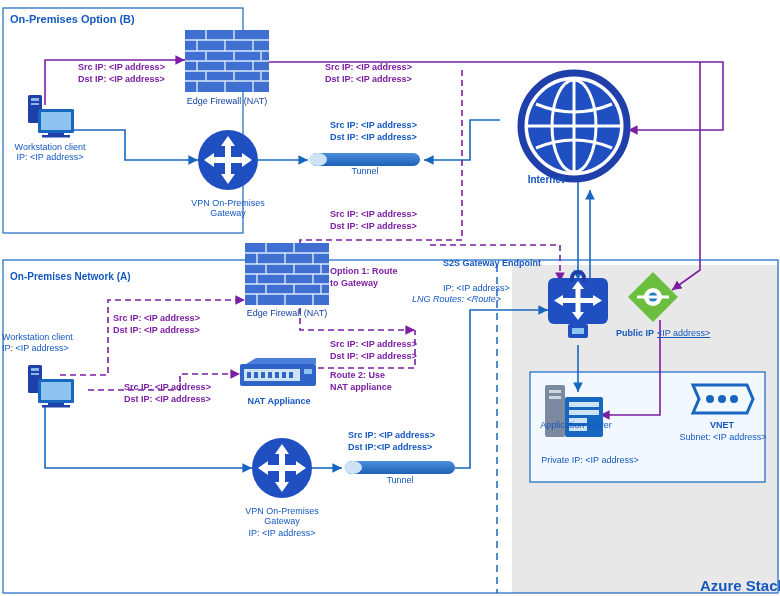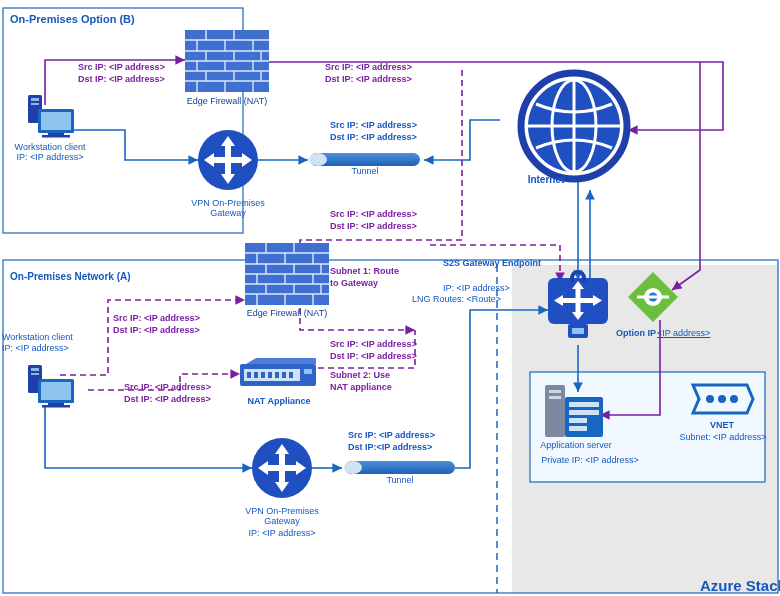--- a/index.html
+++ b/index.html
@@ -291,24 +291,24 @@
 
   <div class="lbl purple bold" style="left:325px;top:62px;">Src IP: &lt;IP address&gt;</div>
   <div class="lbl purple bold" style="left:325px;top:74px;">Dst IP: &lt;IP address&gt;</div>
 
   <div class="lbl blue bold" style="left:330px;top:120px;">Src IP: &lt;IP address&gt;</div>
   <div class="lbl blue bold" style="left:330px;top:132px;">Dst IP: &lt;IP address&gt;</div>
 
   <div class="lbl purple bold" style="left:330px;top:209px;">Src IP: &lt;IP address&gt;</div>
   <div class="lbl purple bold" style="left:330px;top:221px;">Dst IP: &lt;IP address&gt;</div>
 
-  <div class="lbl purple bold" style="left:330px;top:266px;">Subnet 1: Route</div>
+  <div class="lbl purple bold" style="left:330px;top:266px;">Option 1: Route</div>
   <div class="lbl purple bold" style="left:330px;top:278px;">to Gateway</div>
 
-  <div class="lbl purple bold" style="left:330px;top:370px;">Subnet 2: Use</div>
+  <div class="lbl purple bold" style="left:330px;top:370px;">Route 2: Use</div>
   <div class="lbl purple bold" style="left:330px;top:382px;">NAT appliance</div>
 
   <div class="lbl blue" style="left:2px;top:332px;">Workstation client</div>
   <div class="lbl blue" style="left:2px;top:343px;">IP: &lt;IP address&gt;</div>
 
   <div class="lbl c dblue" style="left:227px;top:308px;width:120px;">Edge Firewall (NAT)</div>
 
   <div class="lbl c blue bold" style="left:236px;top:396px;width:86px;">NAT Appliance</div>
 
   <div class="lbl c blue" style="left:222px;top:506px;width:120px;">VPN On-Premises</div>
@@ -324,24 +324,24 @@
   <div class="lbl purple bold" style="left:124px;top:394px;">Dst IP: &lt;IP address&gt;</div>
 
   <div class="lbl purple bold" style="left:330px;top:339px;">Src IP: &lt;IP address&gt;</div>
   <div class="lbl purple bold" style="left:330px;top:351px;">Dst IP: &lt;IP address&gt;</div>
 
   <div class="lbl blue bold" style="left:348px;top:430px;">Src IP: &lt;IP address&gt;</div>
   <div class="lbl blue bold" style="left:348px;top:442px;">Dst IP:&lt;IP address&gt;</div>
 
   <div class="lbl blue bold" style="left:443px;top:258px;">S2S Gateway Endpoint</div>
   <div class="lbl blue" style="left:443px;top:283px;">IP: &lt;IP address&gt;</div>
-  <div class="lbl blue" style="left:412px;top:294px;">LNG Routes: &lt;Route&gt;</div>
-
-  <div class="lbl blue bold" style="left:616px;top:328px;">Option IP</div>
+  <div class="lbl blue" style="left:412px;top:294px;font-style:italic;">LNG Routes: &lt;Route&gt;</div>
+
+  <div class="lbl blue bold" style="left:616px;top:328px;">Public IP</div>
   <div class="lbl blue" style="left:657px;top:328px;text-decoration:underline;">&lt;IP address&gt;</div>
 
-  <div class="lbl c blue" style="left:528px;top:440px;width:96px;">Application server</div>
+  <div class="lbl c blue" style="left:528px;top:420px;width:96px;">Application server</div>
   <div class="lbl c blue" style="left:520px;top:455px;width:140px;">Private IP:  &lt;IP address&gt;</div>
 
   <div class="lbl c blue bold" style="left:686px;top:420px;width:72px;">VNET</div>
   <div class="lbl c blue" style="left:668px;top:432px;width:110px;">Subnet: &lt;IP address&gt;</div>
 
 </div>
 
 </body></html>

